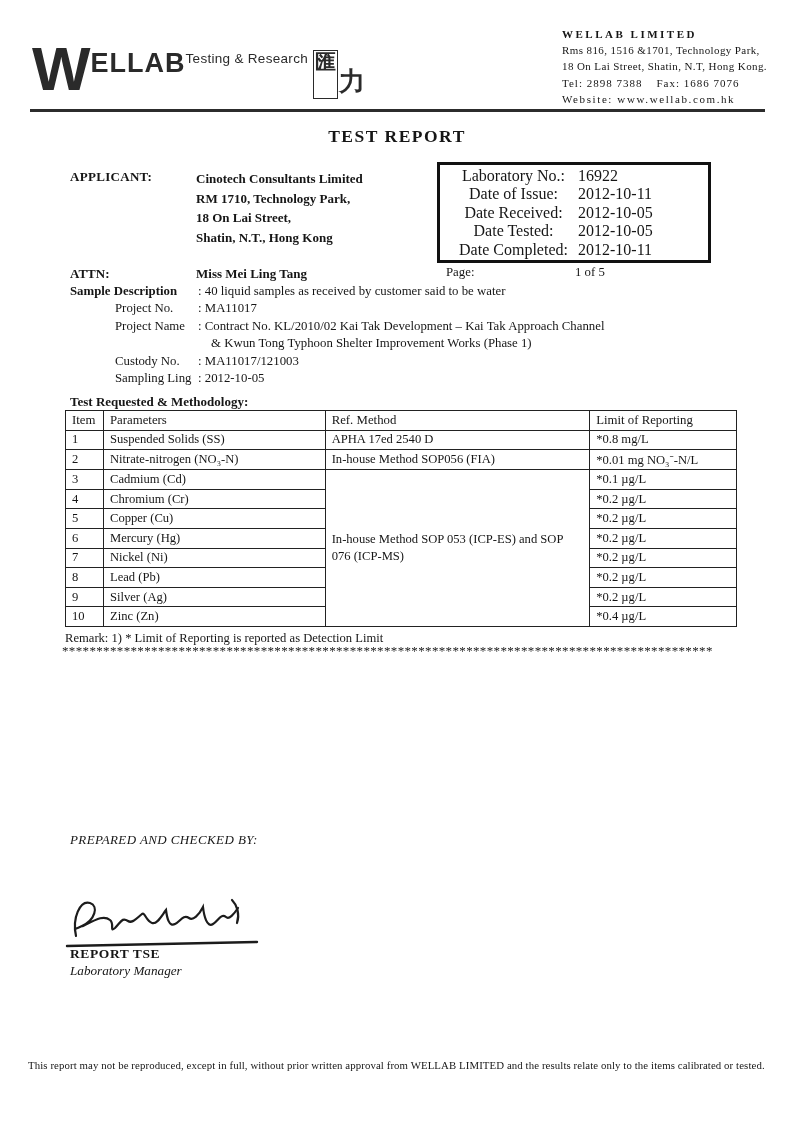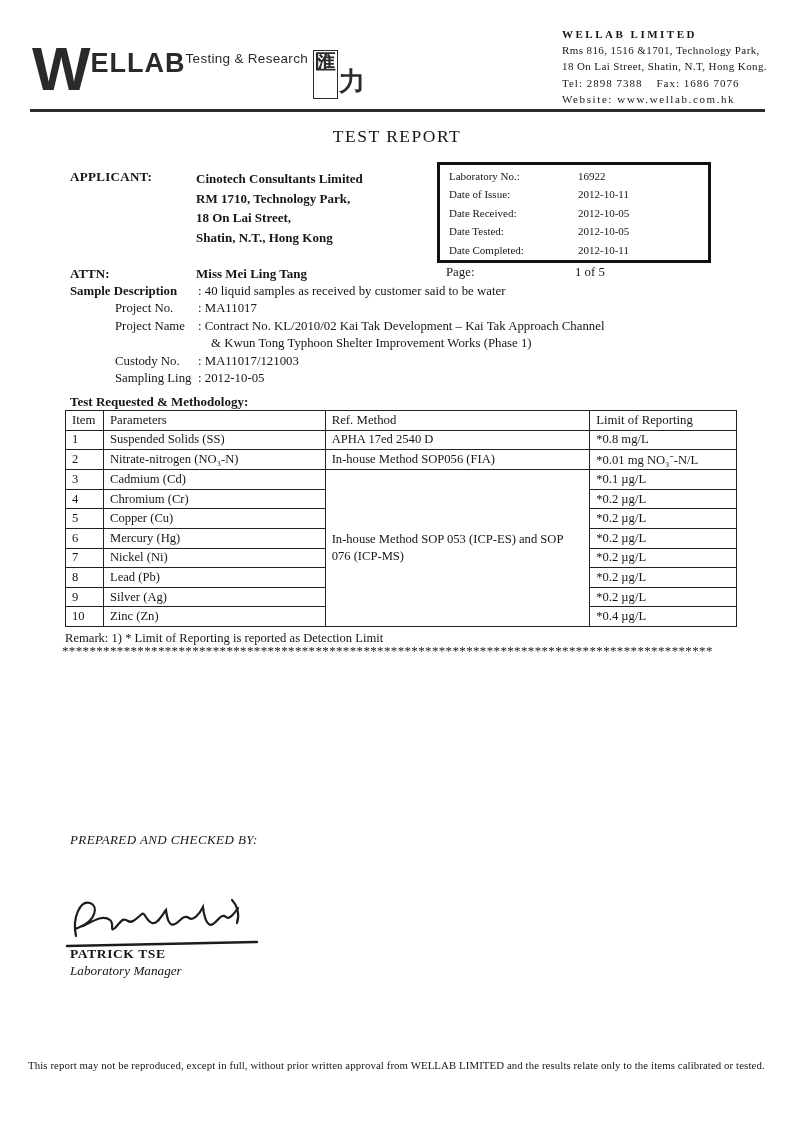--- a/index.html
+++ b/index.html
@@ -27,30 +27,30 @@
   .company-info { position:absolute; left:562px; top:26px; font-size:11px; line-height:16.2px;
                   letter-spacing:0.4px; white-space:nowrap; }
   .company-info .co-name { font-weight:bold; letter-spacing:2.5px; }
   .company-info .co-telfax span { margin-right:14px; letter-spacing:1px; }
   .company-info .co-web { letter-spacing:1.6px; }
 
   .header-rule { position:absolute; left:30px; top:109px; width:735px; height:3px; background:#2c2c2c; }
 
   
   .report-title { position:absolute; left:0; top:126px; width:794px; text-align:center;
-                  font-size:17.5px; font-weight:normal; letter-spacing:1.5px; }
+                  font-size:17.5px; font-weight:bold; letter-spacing:1.5px; }
 
   
   .applicant-label { position:absolute; left:70px; top:169px; font-size:13px; font-weight:bold; letter-spacing:0.3px; }
   .applicant-address { position:absolute; left:196px; top:169px; font-size:13px; font-weight:bold; line-height:19.5px; }
 
   
   .lab-box { position:absolute; left:437px; top:162px; width:274px; height:101px;
              border:3px solid #111; padding:2px 0; }
-  .lab-row { display:flex; font-size:11px; line-height:18.4px; }
+  .lab-row { display:flex; font-size:16px; line-height:18.4px;text-align:center; }
   .lab-row .lab-label { width:138px; padding-left:9px; }
   .page-row { position:absolute; left:437px; top:265px; width:274px; display:flex; font-size:12.8px; }
   .page-row .lab-label { width:138px; padding-left:9px; }
 
   
   .attn-row { position:absolute; left:70px; top:266px; display:flex; font-size:13px; font-weight:bold; }
   .attn-row .attn-label { width:126px; }
 
   
   .sample-block { position:absolute; left:70px; top:283px; width:668px; font-size:12.8px; }
@@ -271,18 +271,18 @@
 
   <div class="prepared-by">PREPARED AND CHECKED BY:</div>
 
   <div class="signature-wrap">
     <svg width="210" height="62" viewBox="0 0 210 62">
       <path d="M12 44 C8 26 16 8 26 11 C35 14 31 28 18 34 C14 36 11 37 11 37 M19 34 C33 27 40 23 46 28 C51 32 45 41 51 36 C57 30 58 25 64 29 C68 32 73 26 78 22 C81 20 82 29 88 31 C93 33 98 23 102 18 C103 26 105 35 111 32 C116 30 119 22 125 26 C129 29 135 23 139 15 C140 24 143 36 149 32 C154 29 157 21 162 25 C165 28 170 22 174 16" fill="none" stroke="#1c1c1c" stroke-width="2.2" stroke-linecap="round"></path>
       <path d="M168 8 C173 13 176 22 173 31" fill="none" stroke="#1c1c1c" stroke-width="2.2" stroke-linecap="round"></path>
       <path d="M3 54 L193 50" fill="none" stroke="#1c1c1c" stroke-width="2.4" stroke-linecap="round"></path>
     </svg>
   </div>
-  <div class="signatory-name">PATRICK TSE</div>
+  <div class="signatory-name">REPORT TSE</div>
   <div class="signatory-title">Laboratory Manager</div>
 
   <div class="footer-note">This report may not be reproduced, except in full, without prior written approval from WELLAB LIMITED and the results relate only to the items calibrated or tested.</div>
 
 </div>
 
 </body></html>

